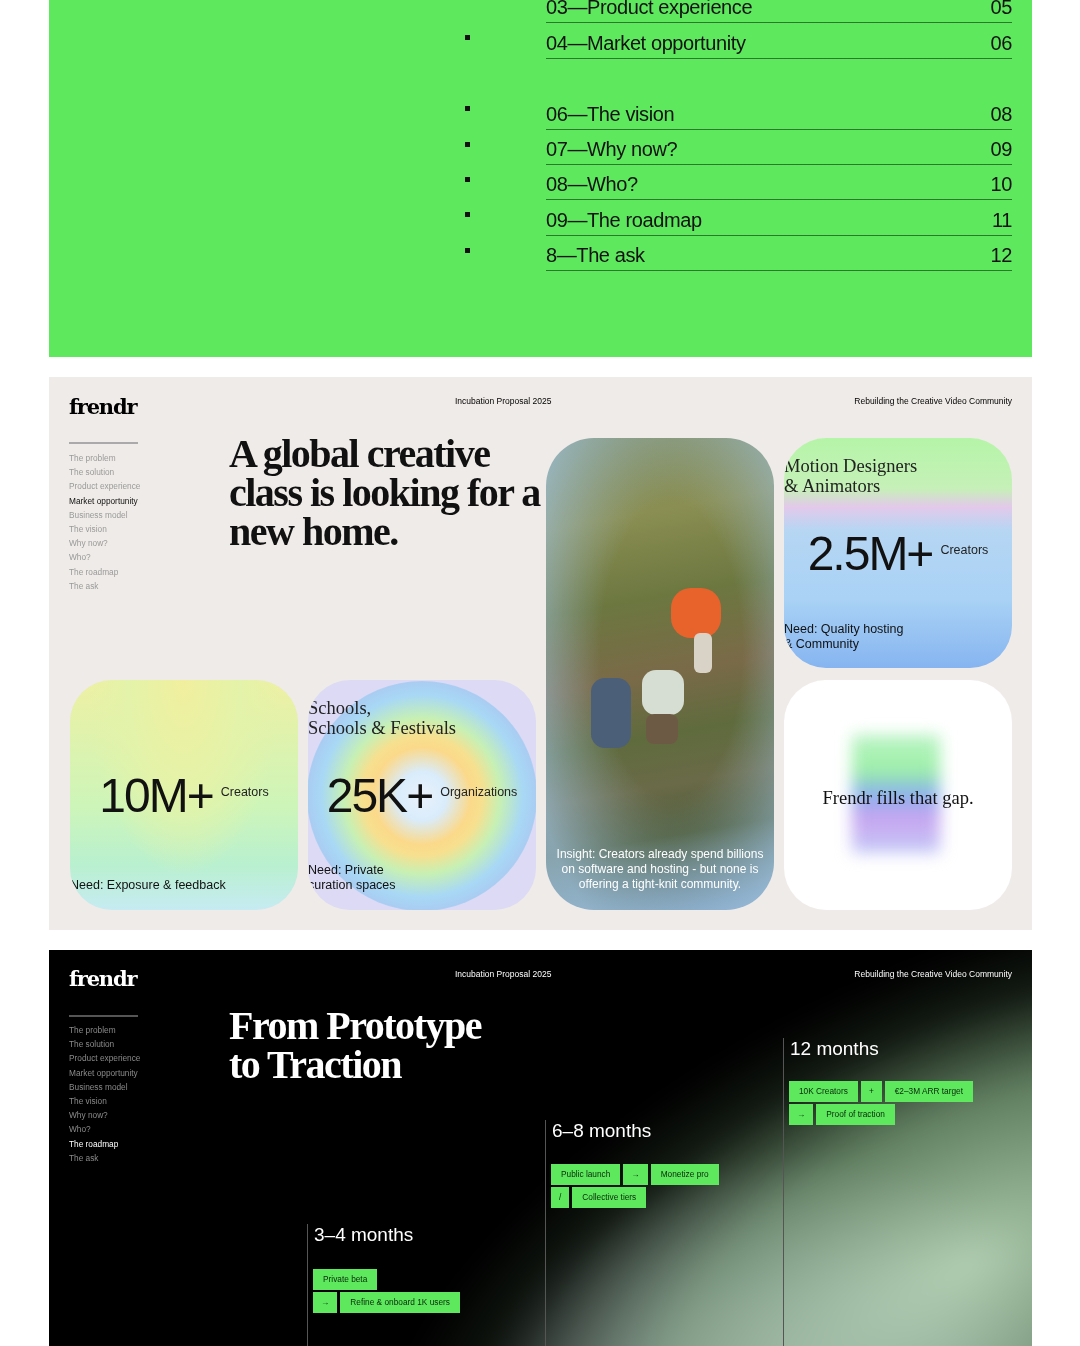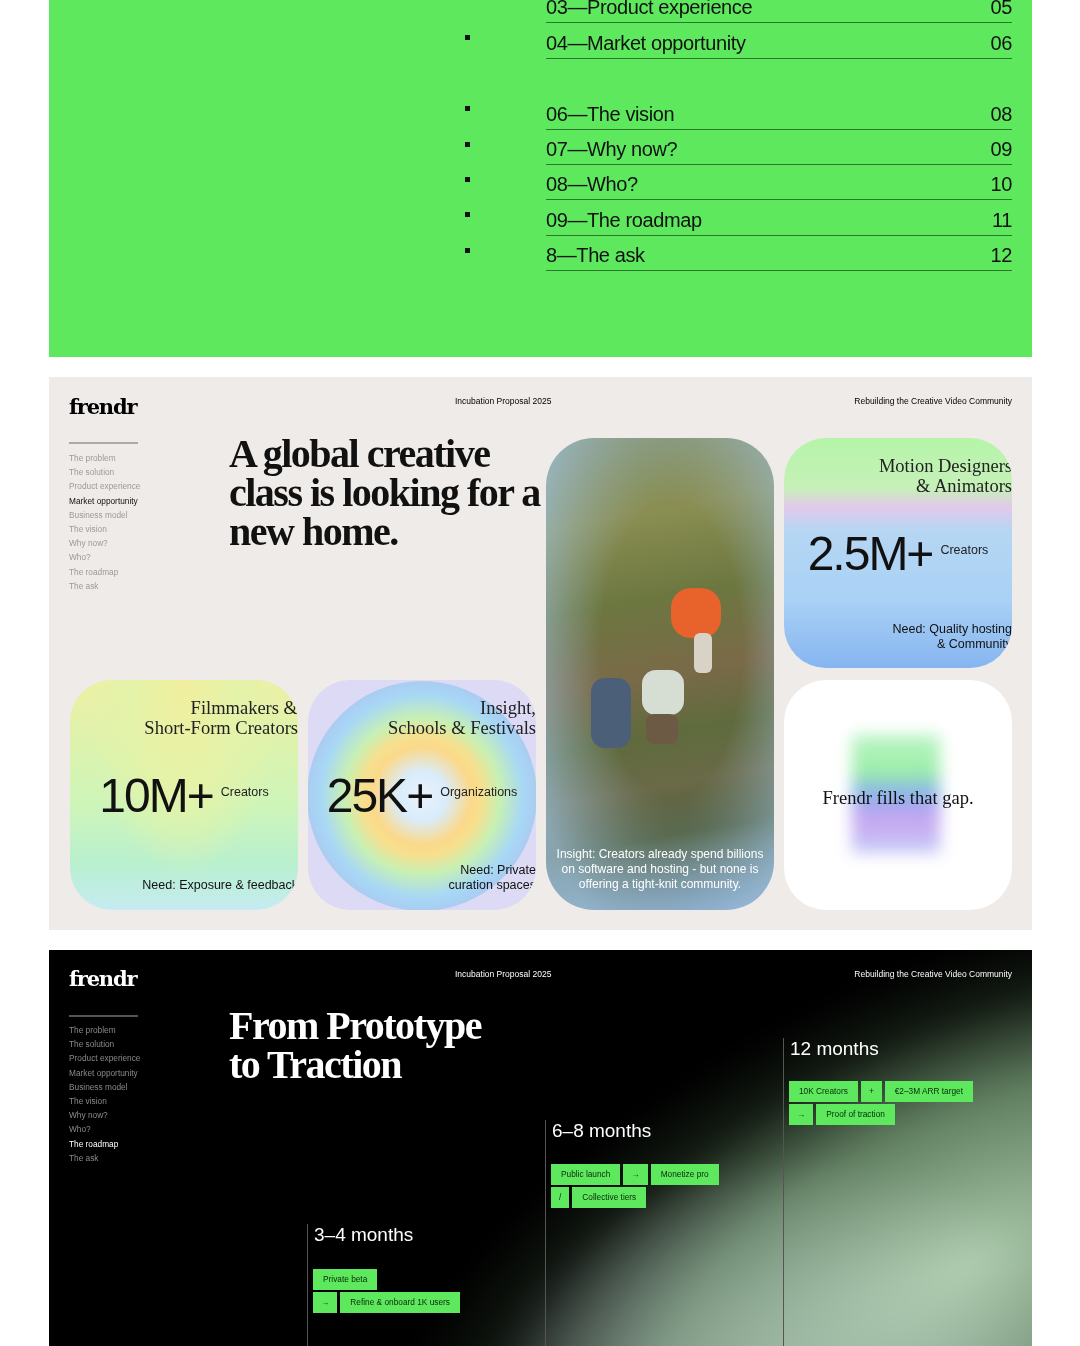--- a/index.html
+++ b/index.html
@@ -18,25 +18,25 @@
   .logo { position: absolute; left: 20px; top: 17px; font-family: "DejaVu Serif", serif; font-weight: bold; font-size: 21px; letter-spacing: -1.2px; }
   .hdr-center { position: absolute; left: 406px; top: 19px; font-size: 8.5px; }
   .hdr-right { position: absolute; right: 20px; top: 19px; font-size: 8.5px; }
   .side-rule { position: absolute; left: 20px; top: 65px; width: 69px; height: 2px; background: #aaa; }
   .side-nav { position: absolute; left: 20px; top: 74px; }
   .side-nav div { font-size: 8.3px; line-height: 14.2px; color: #9a9a9a; }
   .side-nav div.active { color: #111; }
   .headline { position: absolute; left: 180px; top: 57px; font-family: "Liberation Serif", serif; font-size: 40px; line-height: 39px; letter-spacing: -1.5px; color: #111; }
 
   .card { position: absolute; border-radius: 42px; overflow: hidden; }
-  .card-title { position: absolute; left: 0; right: 0; text-align: right; font-family: "Liberation Serif", serif; font-size: 18.5px; line-height: 20px; color: #222; }
+  .card-title { position: absolute; left: 0; right: 0; text-align: left; font-family: "Liberation Serif", serif; font-size: 18.5px; line-height: 20px; color: #222; }
   .stat { position: absolute; left: 0; right: 0; display: flex; justify-content: center; align-items: center; }
   .stat-num { font-size: 48px; color: #111; letter-spacing: -2px; }
   .stat-unit { font-size: 12.5px; color: #222; margin-left: 8px; margin-top: -8px; }
-  .need { position: absolute; left: 0; right: 0; text-align: right; font-size: 12.5px; line-height: 15px; color: #111; }
+  .need { position: absolute; left: 0; right: 0; text-align: left; font-size: 12.5px; line-height: 15px; color: #111; }
 
   #card-motion { left: 735px; top: 61px; width: 228px; height: 230px;
     background: linear-gradient(180deg, #b5f5a8 0%, #c6f0b8 22%, #e3c9ea 30%, #b6d6f3 40%, #a9d2f5 70%, #86b4f0 100%); }
   #card-film { left: 21px; top: 303px; width: 228px; height: 230px;
     background: radial-gradient(ellipse at 50% 0%, #f1ef9e 0%, #e3f3a9 35%, transparent 60%), linear-gradient(180deg, #eef0a3 0%, #cdf5b9 55%, #b9f0cf 80%, #c6ebf2 100%); }
   #card-studio { left: 259px; top: 303px; width: 228px; height: 230px; background: #dcdaf5; }
   #card-studio .ring { position: absolute; left: -1px; top: 1px; width: 230px; height: 230px; border-radius: 50%;
     background: radial-gradient(circle, #eaf1fb 0%, #d9ecfb 15%, #fbd98a 30%, #f6e08f 37%, #c7f0b4 48%, #a8d8f5 62%, #a9cdf2 70%, #d9dcf6 75%); }
   #card-photo { left: 497px; top: 61px; width: 228px; height: 472px; border-radius: 48px;
     background:
@@ -155,37 +155,33 @@
       <span class="stat-num">2.5M+</span>
       <span class="stat-unit">Creators</span>
     </div>
     <div class="need" style="top:184px">
       <div>Need: Quality hosting</div>
       <div>&amp; Community</div>
     </div>
   </div>
 
   <div class="card" id="card-film">
-    <div class="card-title" style="top:18px">
-      <div>Filmmakers &amp;</div>
-      <div>Short-Form Creators</div>
-    </div>
     <div class="stat" style="top:88px">
       <span class="stat-num">10M+</span>
       <span class="stat-unit">Creators</span>
     </div>
     <div class="need" style="top:198px">
       <div>Need: Exposure &amp; feedback</div>
     </div>
   </div>
 
   <div class="card" id="card-studio">
     <div class="ring"></div>
     <div class="card-title" style="top:18px">
-      <div>Insight,</div>
+      <div>Schools,</div>
       <div>Schools &amp; Festivals</div>
     </div>
     <div class="stat" style="top:88px">
       <span class="stat-num">25K+</span>
       <span class="stat-unit">Organizations</span>
     </div>
     <div class="need" style="top:183px">
       <div>Need: Private</div>
       <div>curation spaces</div>
     </div>

